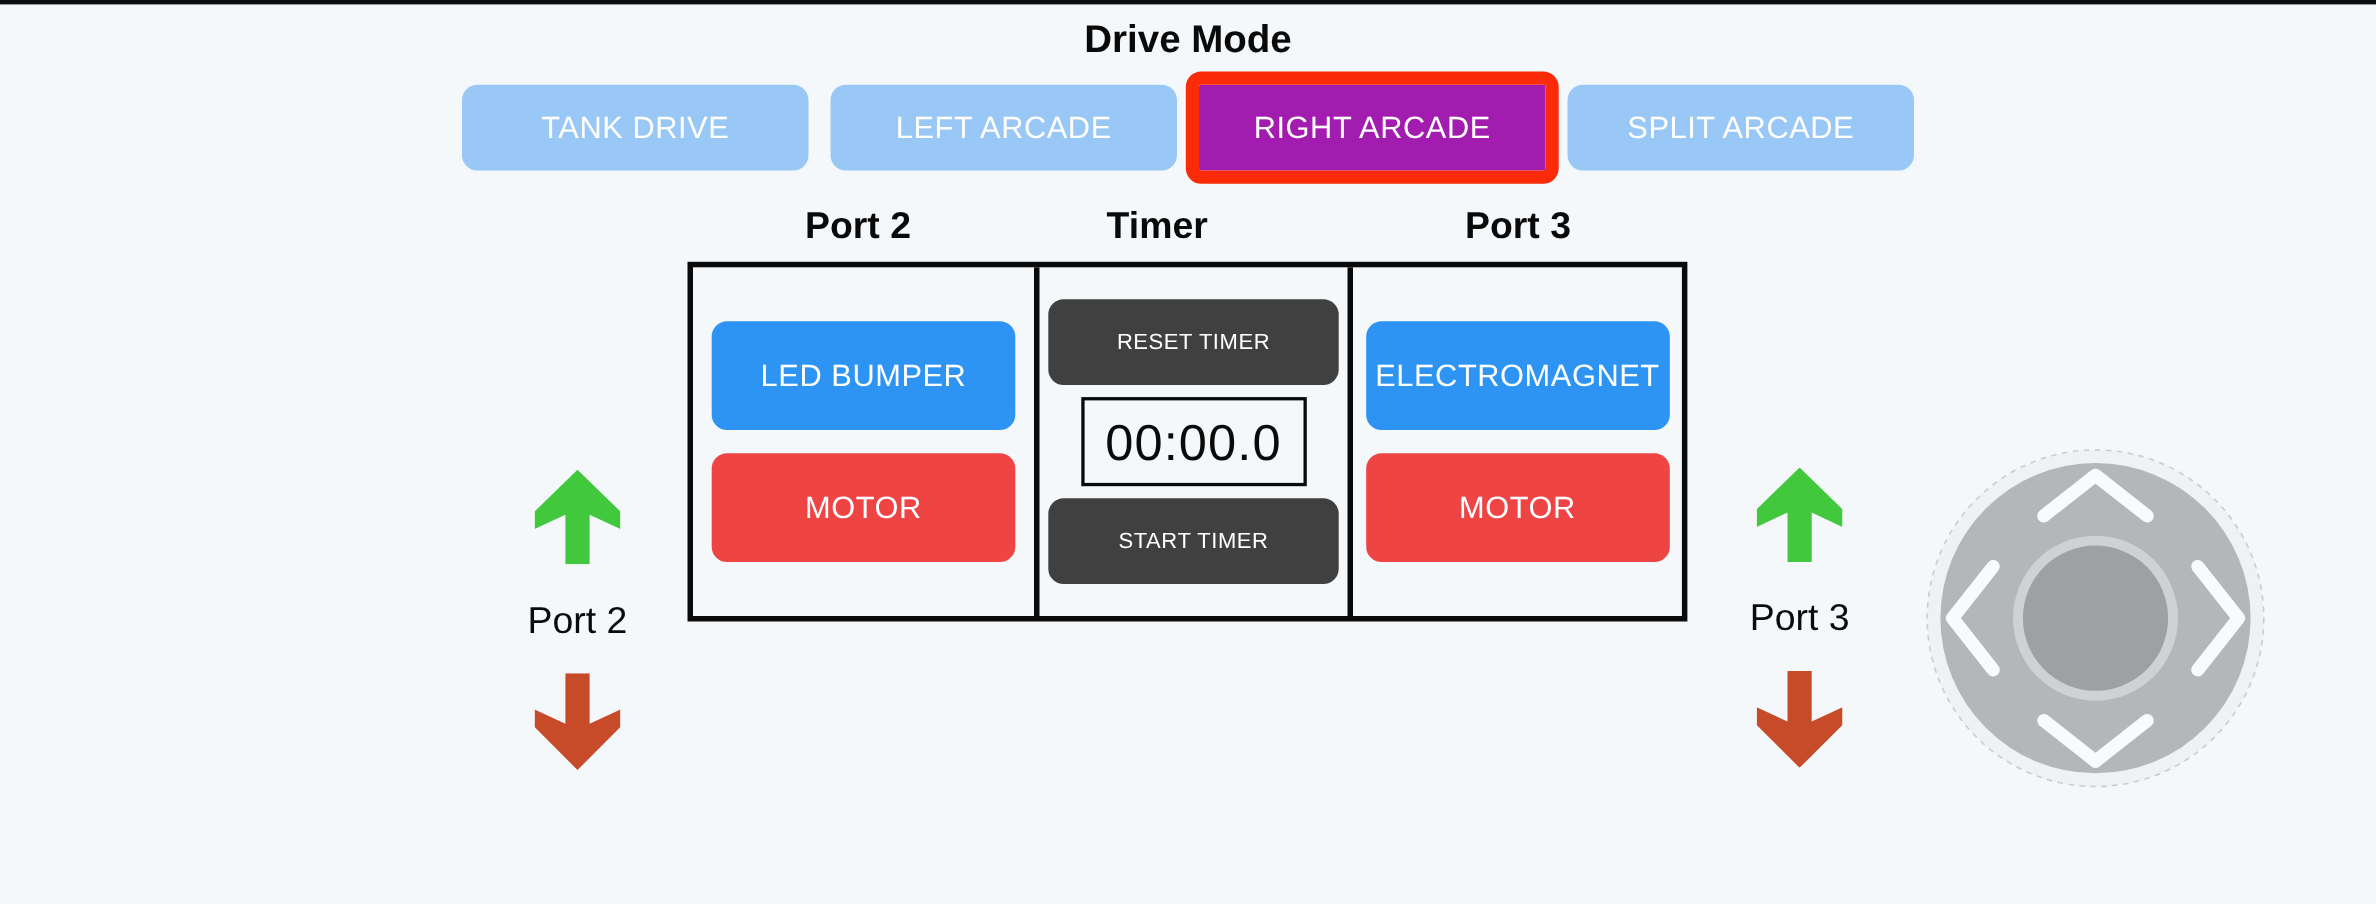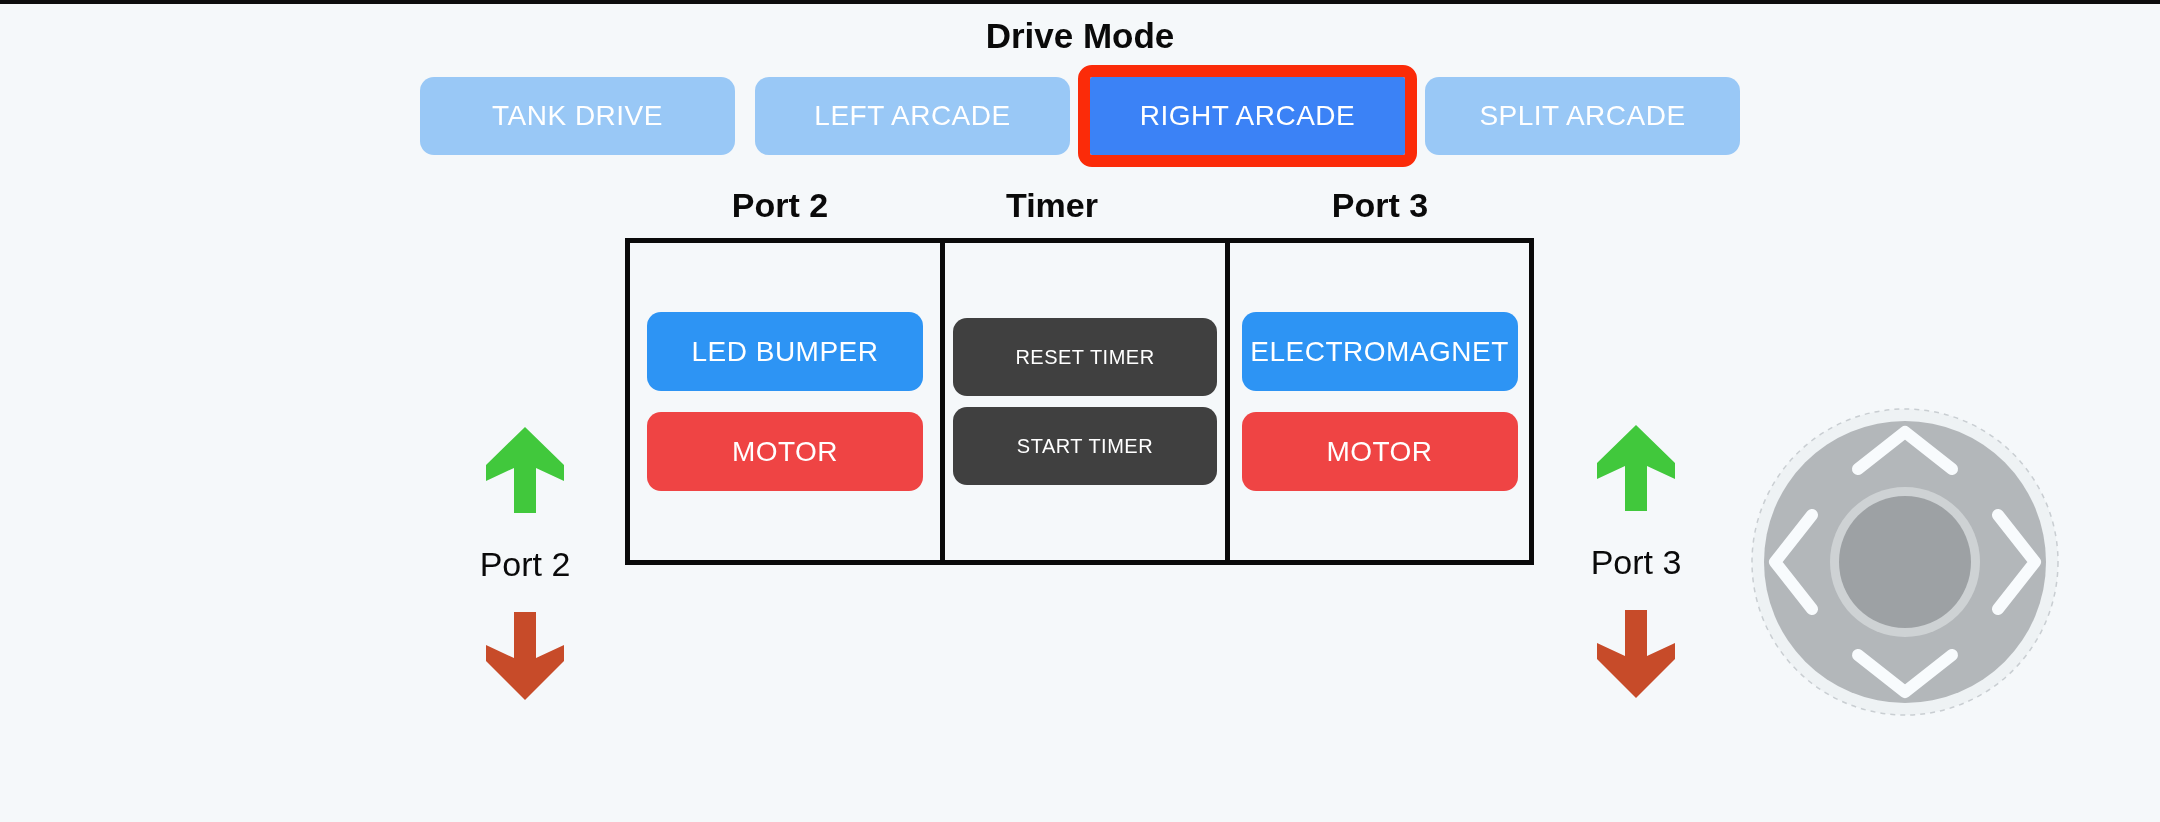--- a/index.html
+++ b/index.html
@@ -16,42 +16,42 @@
   
   .drive-row{position:absolute;top:77px;left:420px;display:flex;gap:20px;}
   .drive-btn{
     width:315px;height:78px;border:none;border-radius:14px;
     background:#99c8f6;color:#ffffff;font-size:28px;
     font-family:"Liberation Sans", sans-serif;
     display:flex;align-items:center;justify-content:center;cursor:pointer;
     letter-spacing:0.5px;
   }
   .drive-btn.selected{
-    background:#3b82f6;border-radius:2px;
+    background:#a21caf;border-radius:2px;
     outline:12px solid #fb2b09;outline-offset:0px;
   }
   
   .col-header{
     position:absolute;top:186px;transform:translateX(-50%);
     font-size:34px;font-weight:bold;color:#0a0a0a;white-space:nowrap;
   }
   .col-header.h1{left:780px;}
   .col-header.h2{left:1052px;}
   .col-header.h3{left:1380px;}
   
   .panel{
     position:absolute;left:625px;top:238px;width:909px;height:327px;
     border:5px solid #0a0a0a;box-sizing:border-box;display:flex;
   }
   .panel .col{display:flex;flex-direction:column;align-items:center;justify-content:center;box-sizing:border-box;}
   .panel .col.c1{width:310px;gap:21px;}
   .panel .col.c2{width:290px;border-left:5px solid #0a0a0a;border-right:5px solid #0a0a0a;gap:11px;}
   .panel .col.c3{flex:1;gap:21px;}
   .dev-btn{
-    width:276px;height:79px;border:none;border-radius:14px;color:#ffffff;
+    width:276px;height:99px;border:none;border-radius:14px;color:#ffffff;
     font-size:28px;font-family:"Liberation Sans", sans-serif;
     display:flex;align-items:center;justify-content:center;cursor:pointer;
     letter-spacing:0.5px;
   }
   .dev-btn.active{background:#2d94f4;}
   .dev-btn.inactive{background:#ef4444;}
   .timer-btn{
     width:264px;height:78px;border:none;border-radius:14px;background:#404040;
     color:#ffffff;font-size:20px;font-family:"Liberation Sans", sans-serif;
     display:flex;align-items:center;justify-content:center;cursor:pointer;
@@ -94,20 +94,21 @@
   <div class="col-header h2">Timer</div>
   <div class="col-header h3">Port 3</div>
 
   <div class="panel">
     <div class="col c1">
       <button class="dev-btn active">LED BUMPER</button>
       <button class="dev-btn inactive">MOTOR</button>
     </div>
     <div class="col c2">
       <button class="timer-btn">RESET TIMER</button>
+      <div class="timer-display">00:00.0</div>
       <button class="timer-btn">START TIMER</button>
     </div>
     <div class="col c3">
       <button class="dev-btn active">ELECTROMAGNET</button>
       <button class="dev-btn inactive">MOTOR</button>
     </div>
   </div>
 
   <div class="side-control left">
     <button class="arrow-btn">

